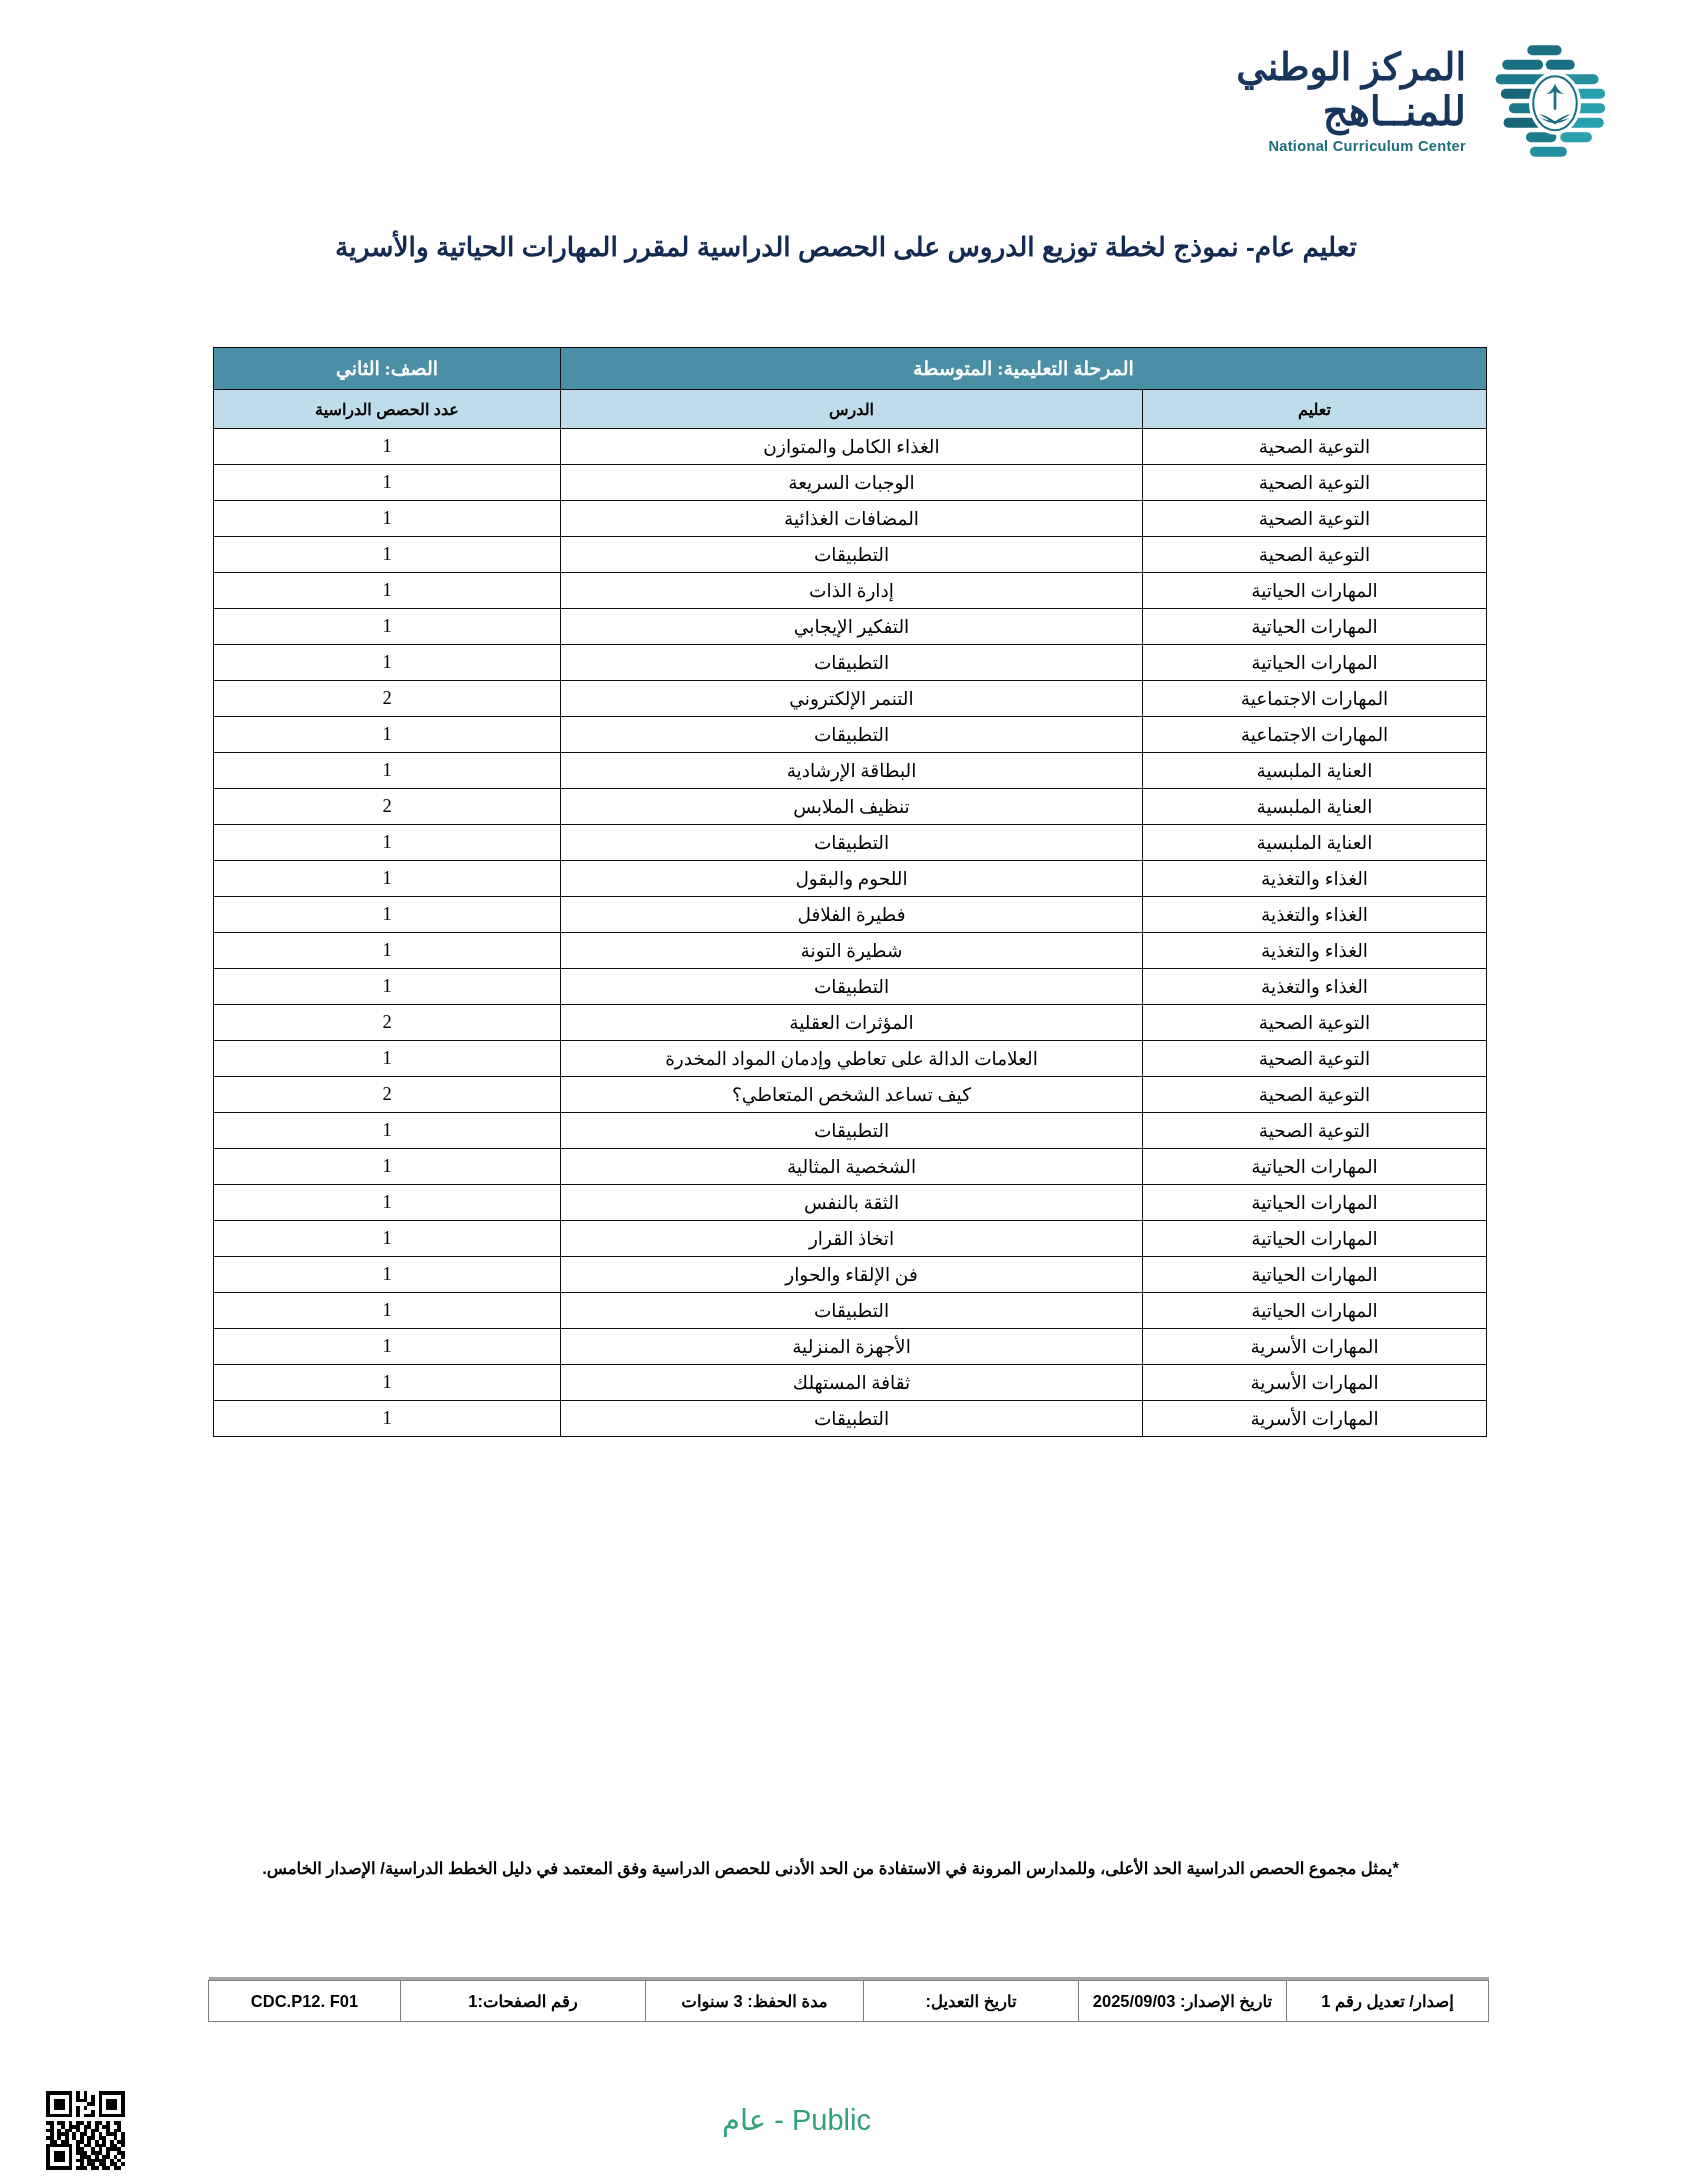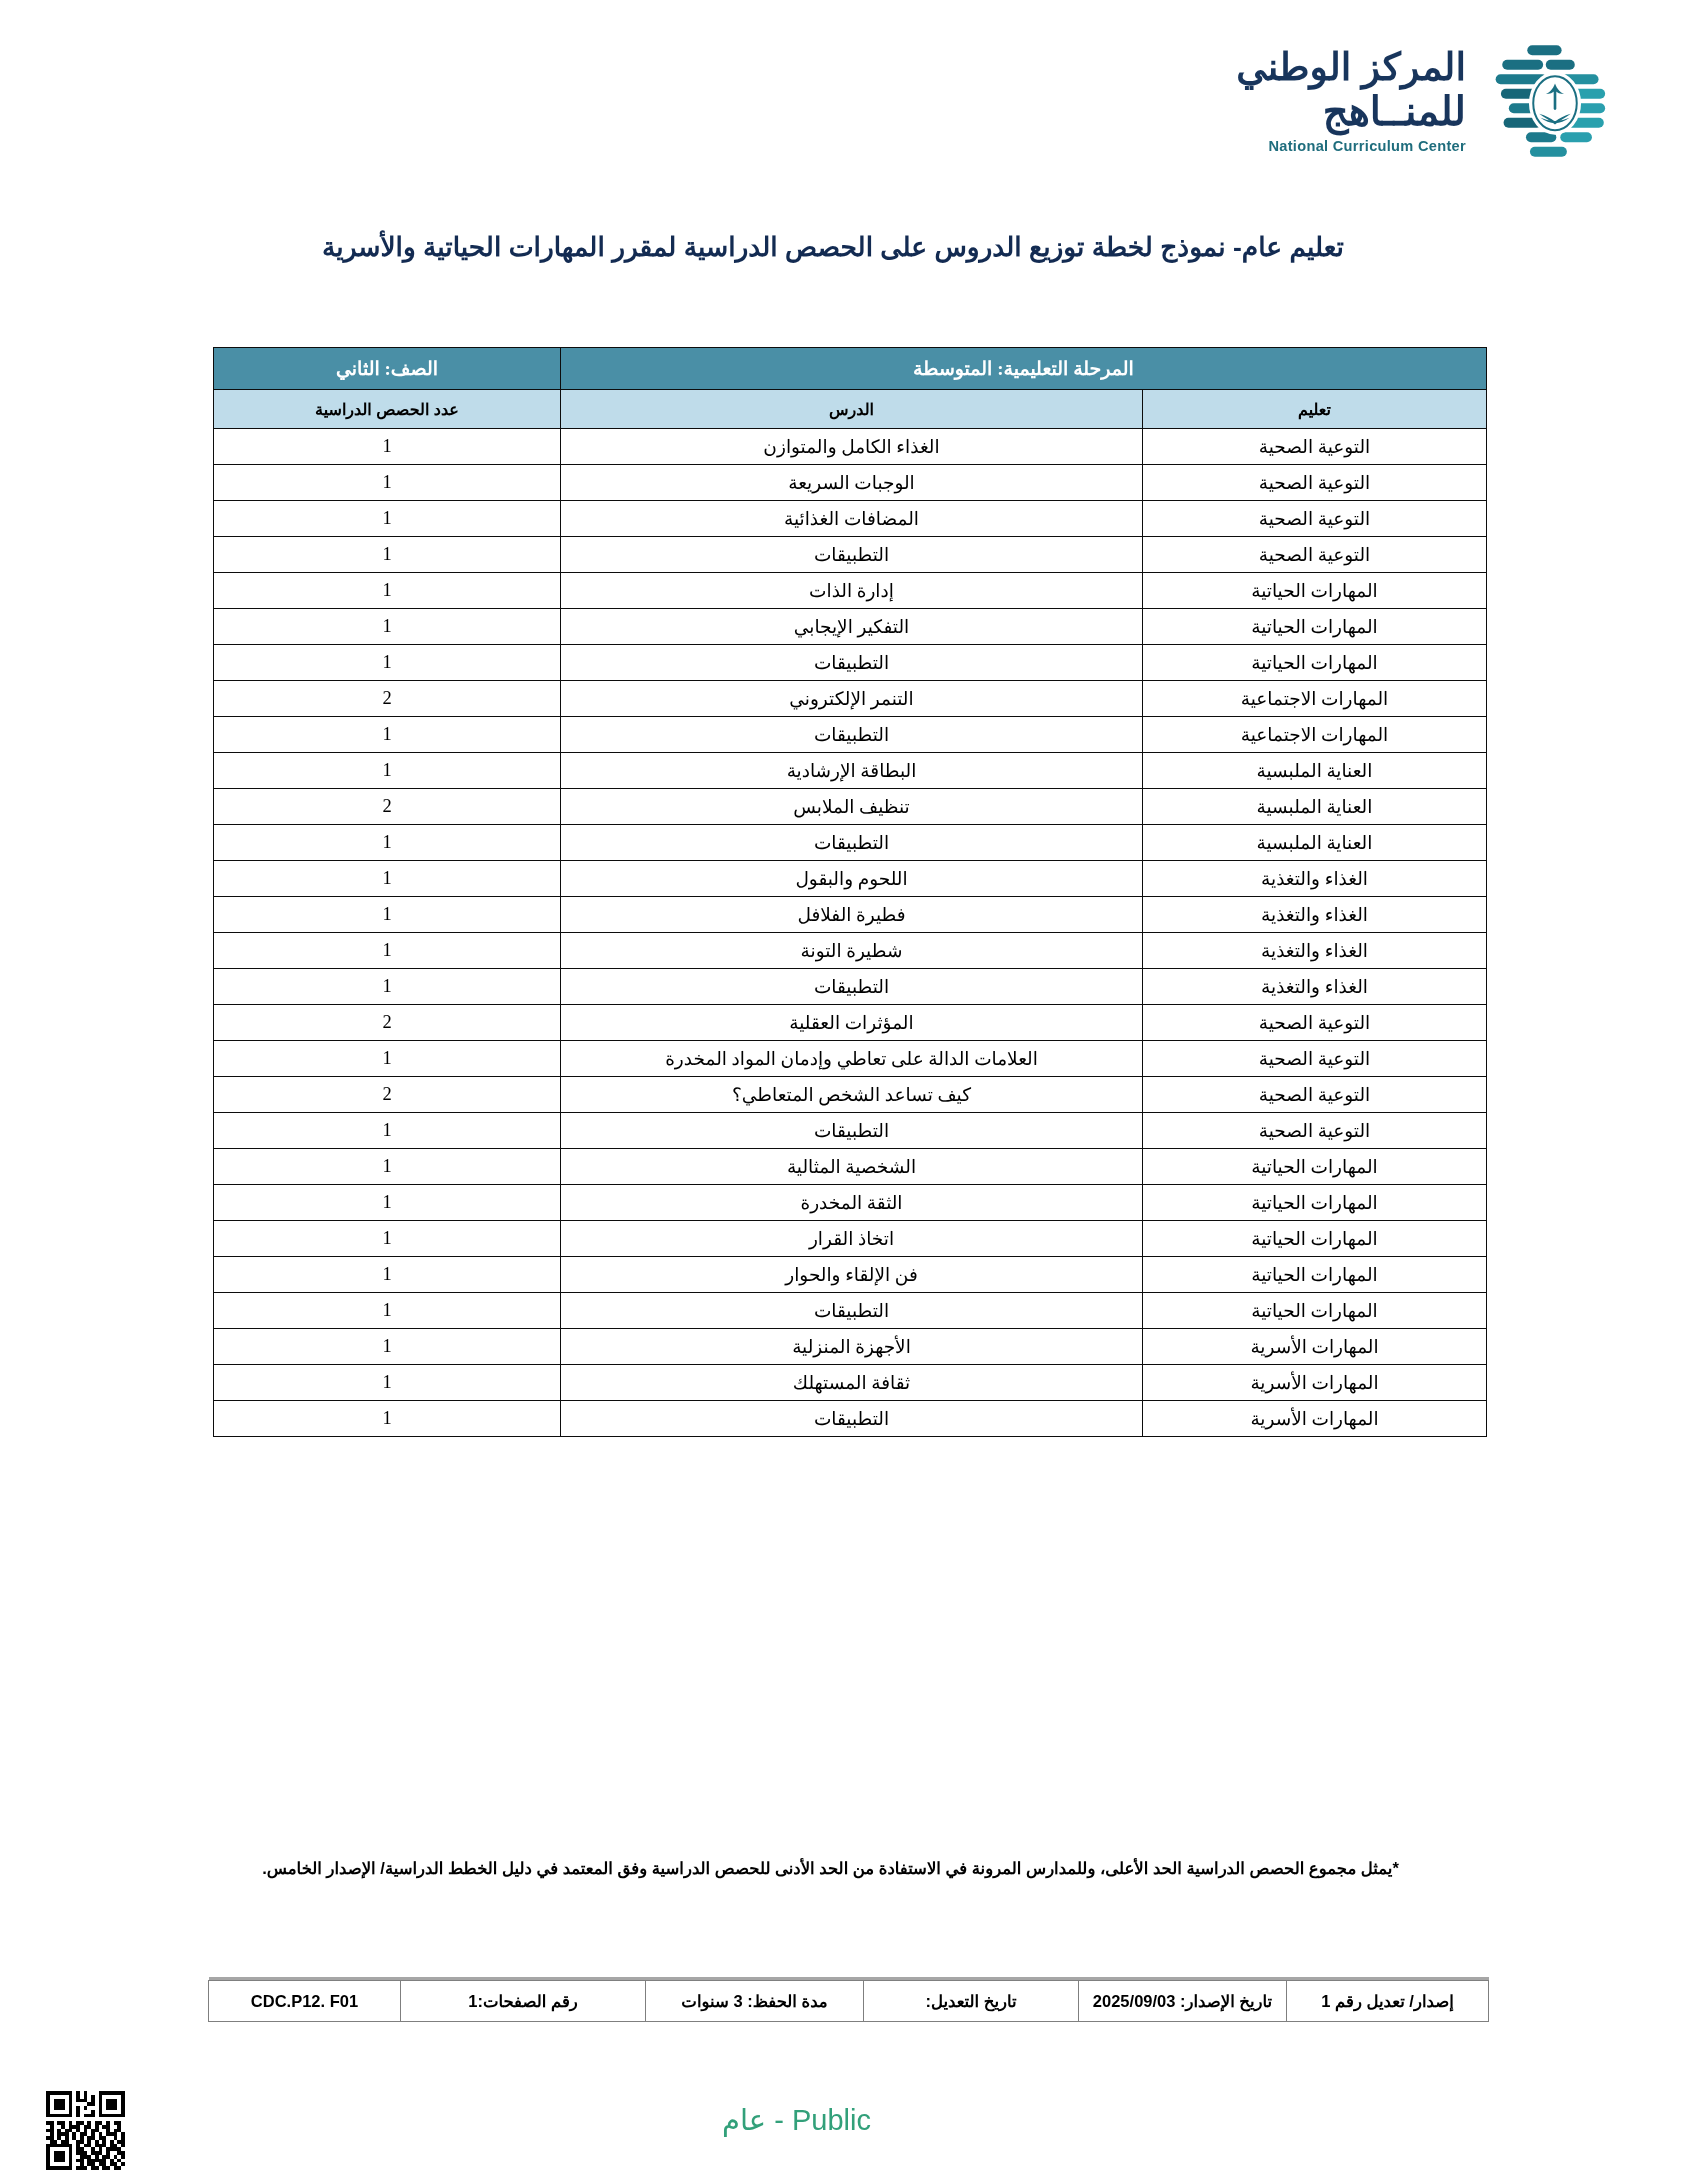--- a/index.html
+++ b/index.html
@@ -70,21 +70,21 @@
     margin-top: 8px;
     direction: ltr;
     letter-spacing: 0.3px;
     white-space: nowrap;
   }
 
   
   .doc-title {
     position: absolute;
     top: 228px;
-    right: 318px;
+    right: 305px;
     width: 1072px;
     text-align: center;
     font-family: "Liberation Sans", sans-serif;
     font-size: 26.5px;
     font-weight: bold;
     color: #132b52;
     line-height: 1.45;
     direction: rtl;
   }
 
@@ -372,21 +372,21 @@
             <td>التطبيقات</td>
             <td class="count">1</td>
           </tr>
           <tr>
             <td>المهارات الحياتية</td>
             <td>الشخصية المثالية</td>
             <td class="count">1</td>
           </tr>
           <tr>
             <td>المهارات الحياتية</td>
-            <td>الثقة المخدرة</td>
+            <td>الثقة بالنفس</td>
             <td class="count">1</td>
           </tr>
           <tr>
             <td>المهارات الحياتية</td>
             <td>اتخاذ القرار</td>
             <td class="count">1</td>
           </tr>
           <tr>
             <td>المهارات الحياتية</td>
             <td>فن الإلقاء والحوار</td>

